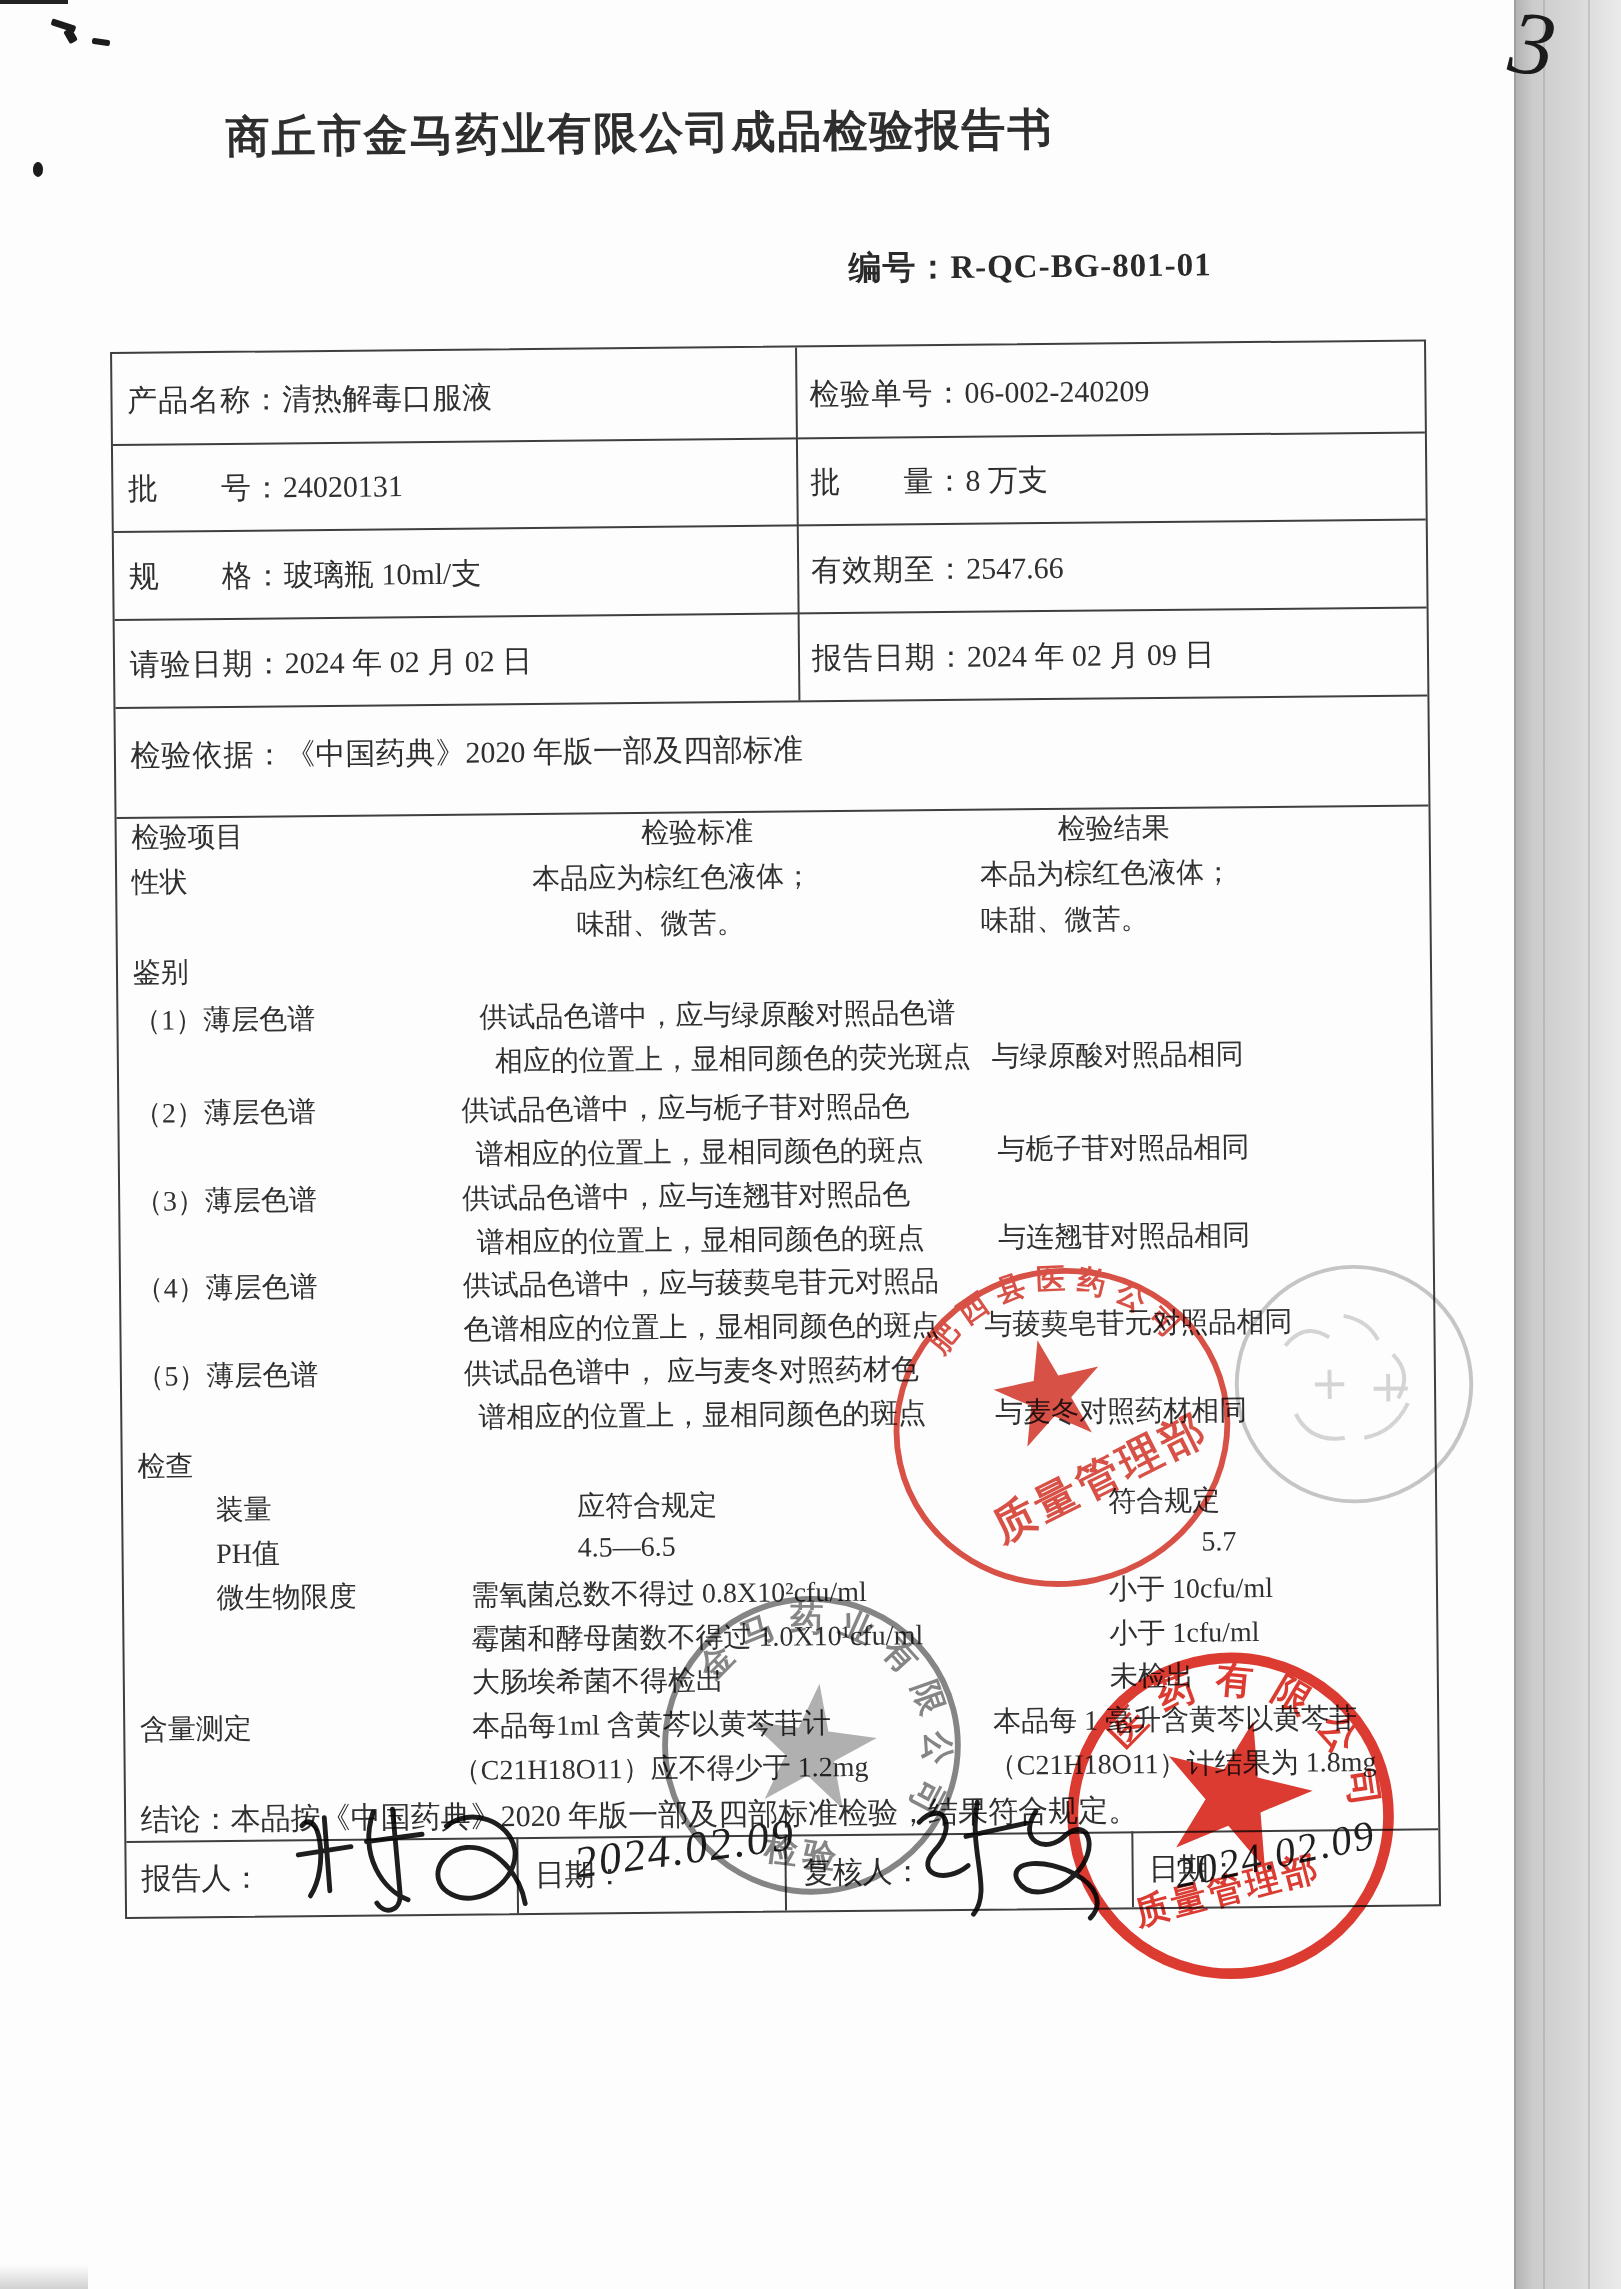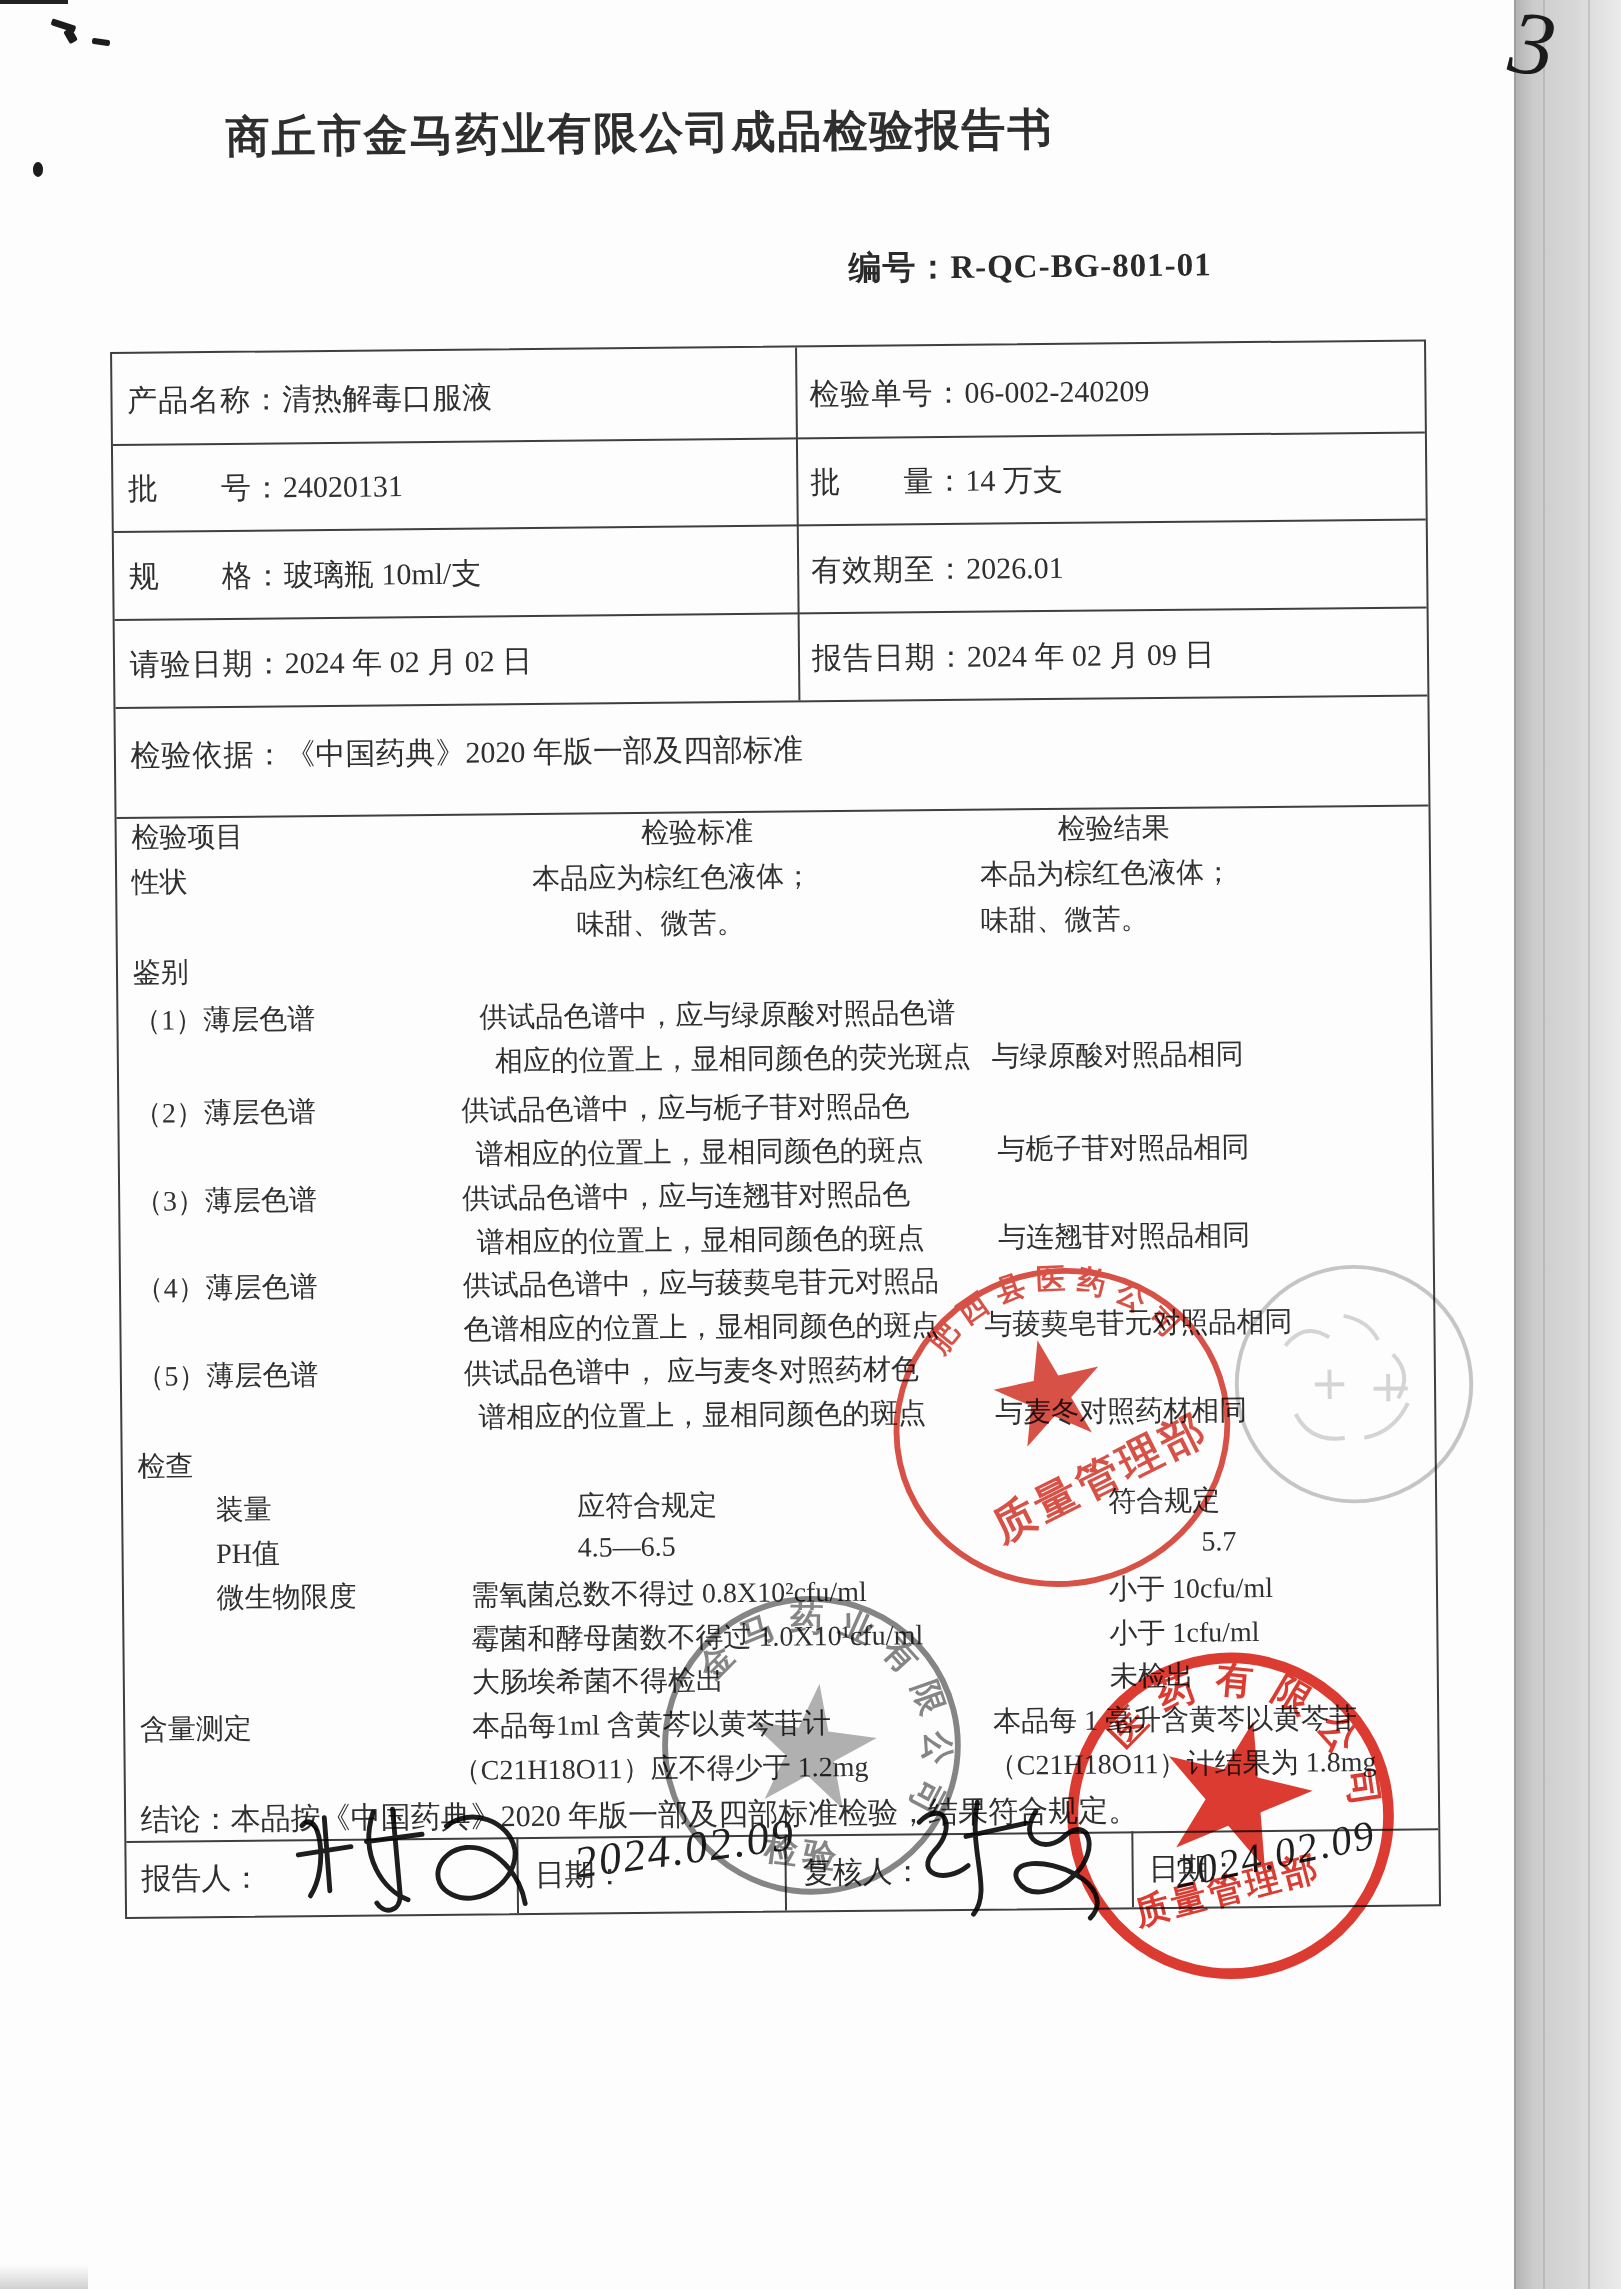--- a/index.html
+++ b/index.html
@@ -75,24 +75,24 @@
       <div class="hline" style="top:1487px"></div>
       <div class="vline" style="left:683px;top:0;height:353px"></div>
       <div class="vline" style="left:390px;top:1487px;height:76px"></div>
       <div class="vline" style="left:658px;top:1487px;height:76px"></div>
       <div class="vline" style="left:1005px;top:1487px;height:76px"></div>
 
       <div class="cellline" style="left:14.6px;top:27px"><span class="lab">产品名称：</span><span>清热解毒口服液</span></div>
       <div class="cellline" style="left:697px;top:27px"><span class="lab">检验单号：</span><span>06-002-240209</span></div>
 
       <div class="cellline" style="left:14.6px;top:115px"><span class="lab">批　　号：</span><span>24020131</span></div>
-      <div class="cellline" style="left:697px;top:115px"><span class="lab">批　　量：</span><span>14 万支</span></div>
+      <div class="cellline" style="left:697px;top:115px"><span class="lab">批　　量：</span><span>8 万支</span></div>
 
       <div class="cellline" style="left:14.6px;top:203px"><span class="lab">规　　格：</span><span>玻璃瓶 10ml/支</span></div>
-      <div class="cellline" style="left:697px;top:203px"><span class="lab">有效期至：</span><span>2026.01</span></div>
+      <div class="cellline" style="left:697px;top:203px"><span class="lab">有效期至：</span><span>2547.66</span></div>
 
       <div class="cellline" style="left:14.6px;top:291px"><span class="lab">请验日期：</span><span>2024 年 02 月 02 日</span></div>
       <div class="cellline" style="left:697px;top:291px"><span class="lab">报告日期：</span><span>2024 年 02 月 09 日</span></div>
 
       <div class="cellline" style="left:14.6px;top:382px"><span class="lab">检验依据：</span><span>《中国药典》2020 年版一部及四部标准</span></div>
 
       <div id="bigcell">
         <div class="tline" style="top:2px">
           <span class="ci">检验项目</span>
           <span class="cs csc">检验标准</span>

